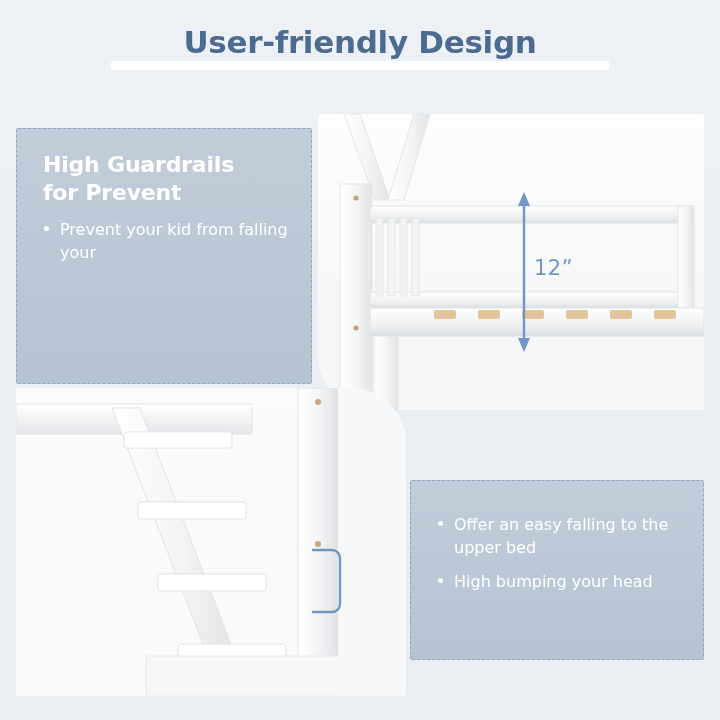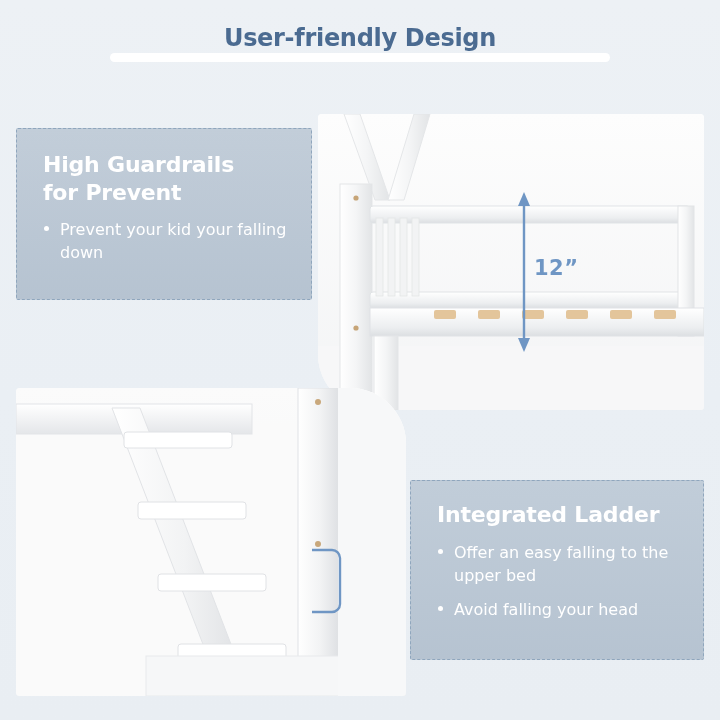--- a/index.html
+++ b/index.html
@@ -18,21 +18,21 @@
   
   .title-wrap {
     position: absolute;
     left: 0; top: 24px;
     width: 720px;
     text-align: center;
   }
   .title {
     display: inline-block;
     position: relative;
-    font-size: 24px;
+    font-size: 31px;
     font-weight: bold;
     color: #4b6b91;
     letter-spacing: -0.3px;
     padding: 0 14px 10px 14px;
   }
   .title-underline {
     position: absolute;
     left: 50%;
     transform: translateX(-50%);
     bottom: 0;
@@ -66,21 +66,21 @@
   }
 
   
   .card {
     position: absolute;
     border: 1px dashed #8fa6bd;
     background: linear-gradient(180deg, rgba(168,184,200,0.62) 0%, rgba(150,168,187,0.62) 100%);
   }
   #card-guardrail {
     left: 16px; top: 128px;
-    width: 296px; height: 172px;
+    width: 296px; height: 256px;
     border-radius: 2px;
   }
   #card-ladder {
     left: 410px; top: 480px;
     width: 294px; height: 180px;
     border-radius: 2px;
   }
   .card-inner { padding: 22px 20px 0 26px; }
   #card-ladder .card-inner { padding: 20px 16px 0 26px; }
   .card-title {
@@ -106,21 +106,21 @@
     width: 5px; height: 5px;
     border-radius: 50%;
     background: #ffffff;
   }
 
   
   .meas-label {
     position: absolute;
     color: #6f96c4;
     font-size: 21px;
-    font-weight: bold;
+    font-weight: normal;
     letter-spacing: 0.5px;
   }
 </style>
 </head>
 <body>
 
 <div id="page">
 
   <div class="title-wrap">
     <div class="title">
@@ -249,28 +249,27 @@
     </svg>
   </div>
 
   <div class="card" id="card-guardrail">
     <div class="card-inner">
       <div class="card-title">
         <span>High Guardrails</span><br>
         <span>for Prevent</span>
       </div>
       <ul class="bullets">
-        <li>Prevent your kid your falling down</li>
+        <li>Prevent your kid from falling your</li>
       </ul>
     </div>
   </div>
 
   <div class="card" id="card-ladder">
     <div class="card-inner">
-      <div class="card-title">Integrated Ladder</div>
       <ul class="bullets">
         <li>Offer an easy falling to the upper bed</li>
-        <li>Avoid falling your head</li>
+        <li>High bumping your head</li>
       </ul>
     </div>
   </div>
 
 </div>
 
 </body></html>

